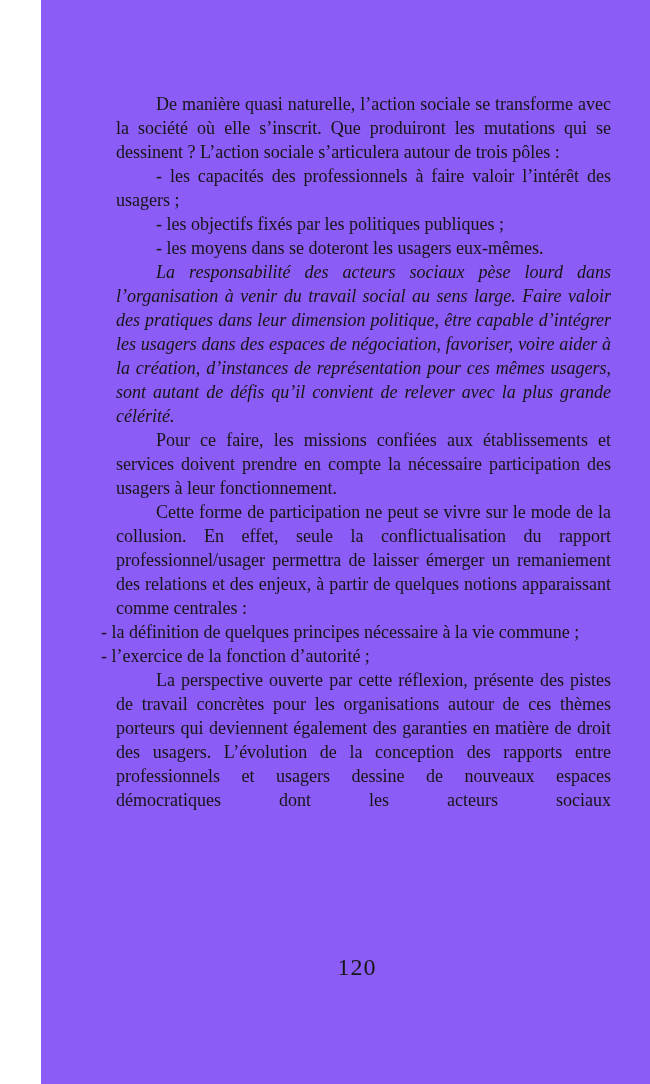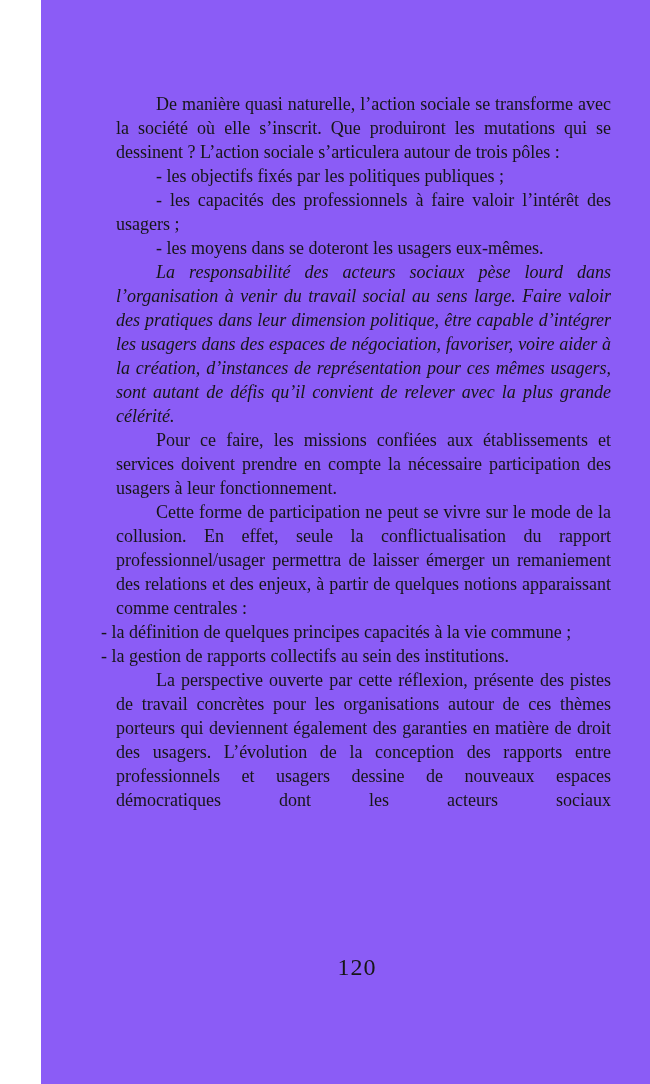--- a/index.html
+++ b/index.html
@@ -59,31 +59,31 @@
   }
 </style>
 </head>
 <body>
 
 <div class="page">
   <div class="text-block">
 
     <p class="para-indent">De manière quasi naturelle, l’action sociale se transforme avec la société où elle s’inscrit. Que produiront les mutations qui se dessinent ? L’action sociale s’articulera autour de trois pôles :</p>
 
+    <p class="bullet-indent">- les capacités des professionnels à faire valoir l’intérêt des usagers ;</p>
     <p class="bullet-indent">- les objectifs fixés par les politiques publiques ;</p>
-    <p class="bullet-indent">- les capacités des professionnels à faire valoir l’intérêt des usagers ;</p>
     <p class="bullet-indent">- les moyens dans se doteront les usagers eux-mêmes.</p>
 
     <p class="para-indent gap-small">La responsabilité des acteurs sociaux pèse lourd dans l’organisation à venir du travail social au sens large. Faire valoir des pratiques dans leur dimension politique, être capable d’intégrer les usagers dans des espaces de négociation, favoriser, voire aider à la création, d’instances de représentation pour ces mêmes usagers, sont autant de défis qu’il convient de relever avec la plus grande célérité.</p>
 
     <p class="para-indent">Pour ce faire, les missions confiées aux établissements et services doivent prendre en compte la nécessaire participation des usagers à leur fonctionnement.</p>
 
     <p class="para-indent gap-large">Cette forme de participation ne peut se vivre sur le mode de la collusion. En effet, seule la conflictualisation du rapport professionnel/usager permettra de laisser émerger un remaniement des relations et des enjeux, à partir de quelques notions apparaissant comme centrales :</p>
 
-    <p class="bullet-hang">- la définition de quelques principes capacités à la vie commune ;</p>
-    <p class="bullet-hang">- la gestion de rapports collectifs au sein des institutions.</p>
+    <p class="bullet-hang">- la définition de quelques principes nécessaire à la vie commune ;</p>
+    <p class="bullet-hang">- l’exercice de la fonction d’autorité ;</p>
 
     <p class="para-indent gap-large justify-last">La perspective ouverte par cette réflexion, présente des pistes de travail concrètes pour les organisations autour de ces thèmes porteurs qui deviennent également des garanties en matière de droit des usagers. L’évolution de la conception des rapports entre professionnels et usagers dessine de nouveaux espaces démocratiques dont les acteurs sociaux</p>
 
   </div>
 
   <div class="page-number">120</div>
 </div>
 
 </body></html>

